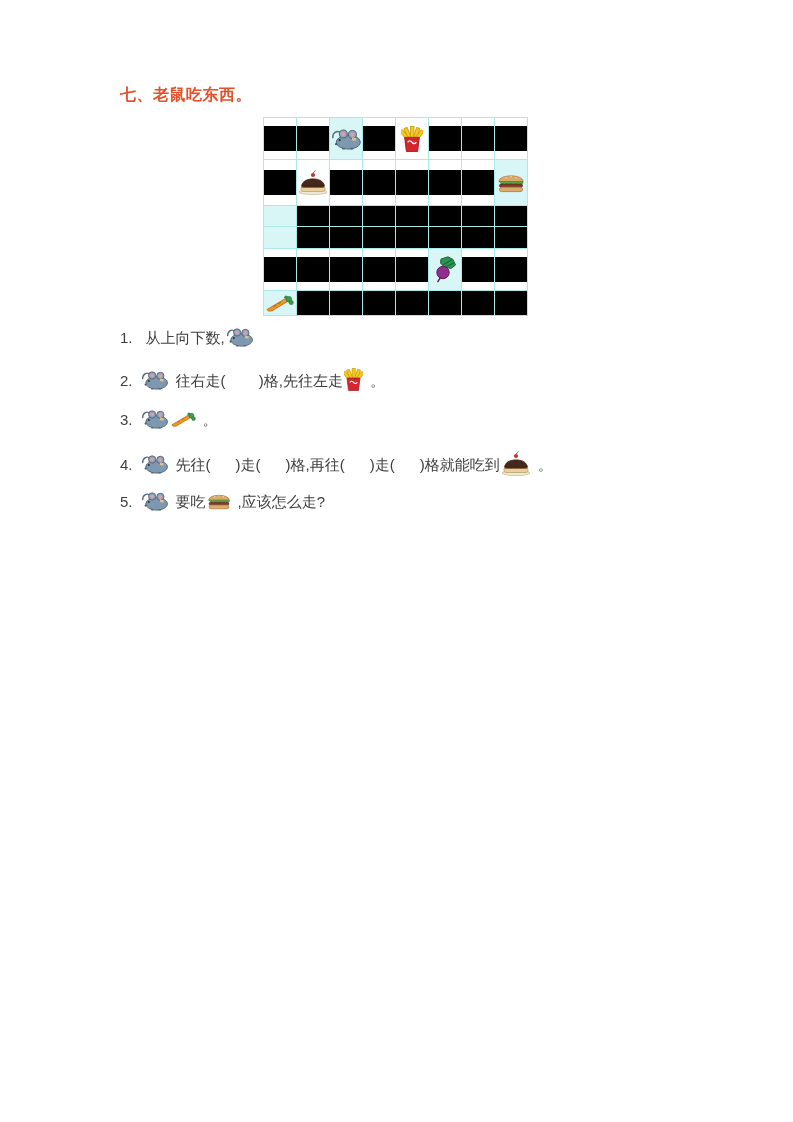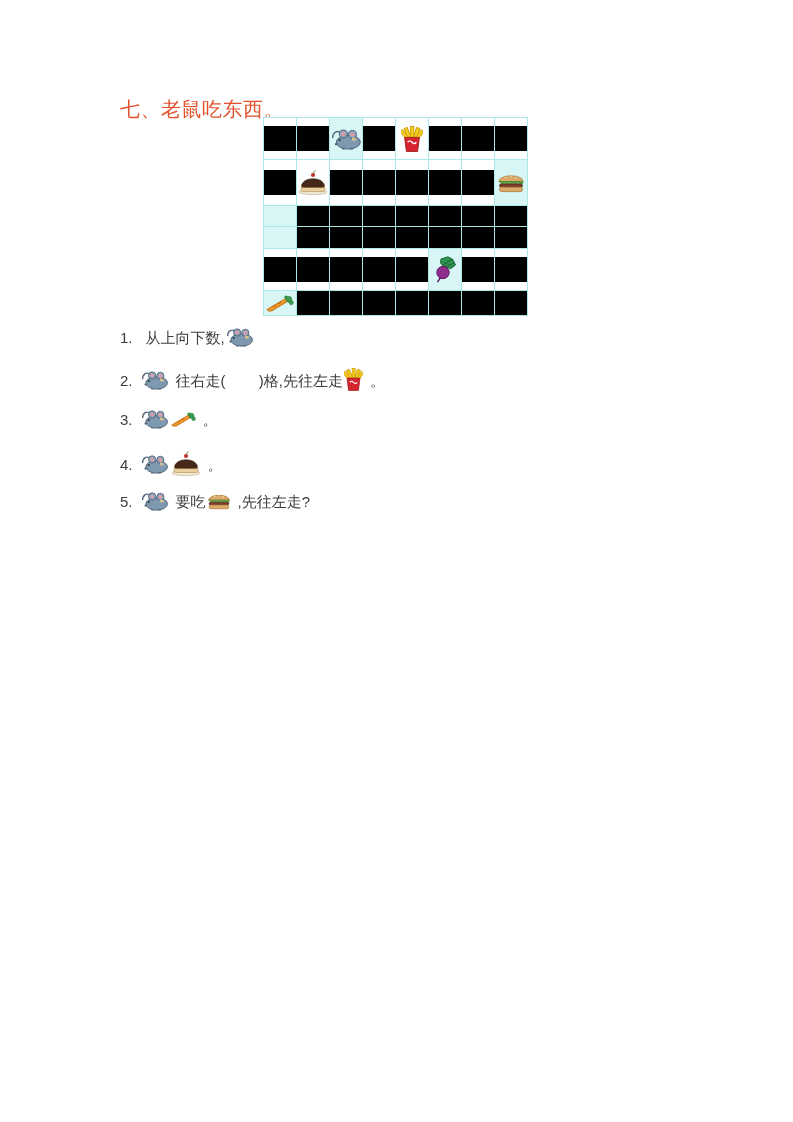--- a/index.html
+++ b/index.html
@@ -3,22 +3,22 @@
 <meta charset="utf-8">
 <style>
   html,body{margin:0;padding:0;}
   body{
     width:793px;height:1122px;background:#ffffff;
     font-family:"Liberation Sans","DejaVu Sans",sans-serif;
     position:relative;overflow:hidden;
   }
   .page{position:absolute;left:0;top:0;width:793px;height:1122px;background:#fff;}
   .title{
-    position:absolute;left:120px;top:96px;
-    font-size:20px;font-weight:400;letter-spacing:0.5px;
+    position:absolute;left:120px;top:85px;
+    font-size:16px;font-weight:700;letter-spacing:0.5px;
   }
   .maze{
     position:absolute;left:263px;top:117px;
     display:flex;flex-direction:column;
   }
   .maze-row{display:flex;}
   .maze-cell{
     width:33px;box-sizing:border-box;
     display:flex;align-items:center;justify-content:center;
     overflow:hidden;
@@ -273,21 +273,21 @@
       <ellipse cx="19" cy="15.5" rx="13.2" ry="7.6" fill="#7e99af" stroke="#4a5d70" stroke-width="1"></ellipse>
       <circle cx="13.5" cy="6.5" r="4.4" fill="#8ba5ba" stroke="#4a5d70" stroke-width="1"></circle>
       <circle cx="13.5" cy="6.5" r="2.2" fill="#e69aa7"></circle>
       <circle cx="23.5" cy="7" r="4.4" fill="#8ba5ba" stroke="#4a5d70" stroke-width="1"></circle>
       <circle cx="23.5" cy="7" r="2.2" fill="#e69aa7"></circle>
       <rect x="23" y="10.5" width="4.5" height="3.2" fill="#d9c18f" transform="rotate(12 25 12)"></rect>
       <circle cx="9.5" cy="13.2" r="1.2" fill="#24303a"></circle>
       <circle cx="5.6" cy="17.6" r="1.3" fill="#4a5d70"></circle>
       <rect x="12" y="21.6" width="3.4" height="2" rx="1" fill="#54697e"></rect>
       <rect x="21" y="21.6" width="3.4" height="2" rx="1" fill="#54697e"></rect>
-          </svg></span><span class="inline-icon"><svg width="30" height="25" viewBox="0 0 30 25" xmlns="http://www.w3.org/2000/svg">
+          </svg></span><span class="seg-text">先往(      )走(      )格,再往(      )走(      )格就能吃到</span><span class="inline-icon"><svg width="30" height="25" viewBox="0 0 30 25" xmlns="http://www.w3.org/2000/svg">
       <ellipse cx="15" cy="22" rx="14" ry="2.6" fill="#f0e8d4" stroke="#cdbf9f" stroke-width="0.8"></ellipse>
       <rect x="3" y="16.5" width="24" height="5" rx="2" fill="#e8d09f" stroke="#bfa26d" stroke-width="0.8"></rect>
       <rect x="3.4" y="13.8" width="23.2" height="4" rx="1.5" fill="#7a4a26"></rect>
       <path d="M4,16 C3.5,6.5 26.5,6.5 26,16 Z" fill="#46281a" stroke="#2e1a10" stroke-width="0.8"></path>
       <path d="M6,15.5 q1.5,2 3,0 q1.5,2 3,0 q1.5,2 3,0 q1.5,2 3,0 q1.5,2 3,0 q1.5,2 3,0" fill="none" stroke="#46281a" stroke-width="1.4"></path>
       <circle cx="15" cy="5" r="2.1" fill="#c23531"></circle>
       <path d="M15.3,3.2 q0.8,-2 2.2,-2.6" stroke="#5a7a33" stroke-width="1" fill="none"></path>
           </svg></span><span class="seg-text">。</span></div>
       <div class="q-row" style="top: 491px;"><span class="q-num">5.</span><span class="inline-icon"><svg width="28" height="20" viewBox="0 0 34 24" xmlns="http://www.w3.org/2000/svg">
       <path d="M2,11 C1.5,5 7,1.5 11,5.5" stroke="#54697e" stroke-width="1.6" fill="none"></path>
@@ -302,15 +302,15 @@
       <rect x="12" y="21.6" width="3.4" height="2" rx="1" fill="#54697e"></rect>
       <rect x="21" y="21.6" width="3.4" height="2" rx="1" fill="#54697e"></rect>
           </svg></span><span class="seg-text">要吃</span><span class="inline-icon"><svg width="24" height="18" viewBox="0 0 28 21" xmlns="http://www.w3.org/2000/svg">
       <path d="M2,9.5 C2,2 26,2 26,9.5 Z" fill="#dcab6b" stroke="#b07e3e" stroke-width="0.9"></path>
       <circle cx="9" cy="5.5" r="0.7" fill="#f4e3c0"></circle>
             <circle cx="14" cy="4.5" r="0.7" fill="#f4e3c0"></circle>
             <circle cx="19" cy="5.5" r="0.7" fill="#f4e3c0"></circle>
       <path d="M2,9.5 h24 v1.6 l-2,1.4 -2.4,-1.4 -2.4,1.4 -2.4,-1.4 -2.4,1.4 -2.4,-1.4 -2.4,1.4 -2.4,-1.4 -2,1.4 -1.2,-1.4 Z" fill="#5aa83f" stroke="#3d7e2a" stroke-width="0.6"></path>
       <rect x="2.5" y="12" width="23" height="3.2" rx="1.6" fill="#7e3b2a" stroke="#57281c" stroke-width="0.8"></rect>
       <rect x="2.5" y="15.2" width="23" height="4.4" rx="2.2" fill="#dcab6b" stroke="#b07e3e" stroke-width="0.9"></rect>
-          </svg></span><span class="seg-text">,先往左走?</span></div>
+          </svg></span><span class="seg-text">,应该怎么走?</span></div>
     </div>
 </div>
 
 </body></html>

